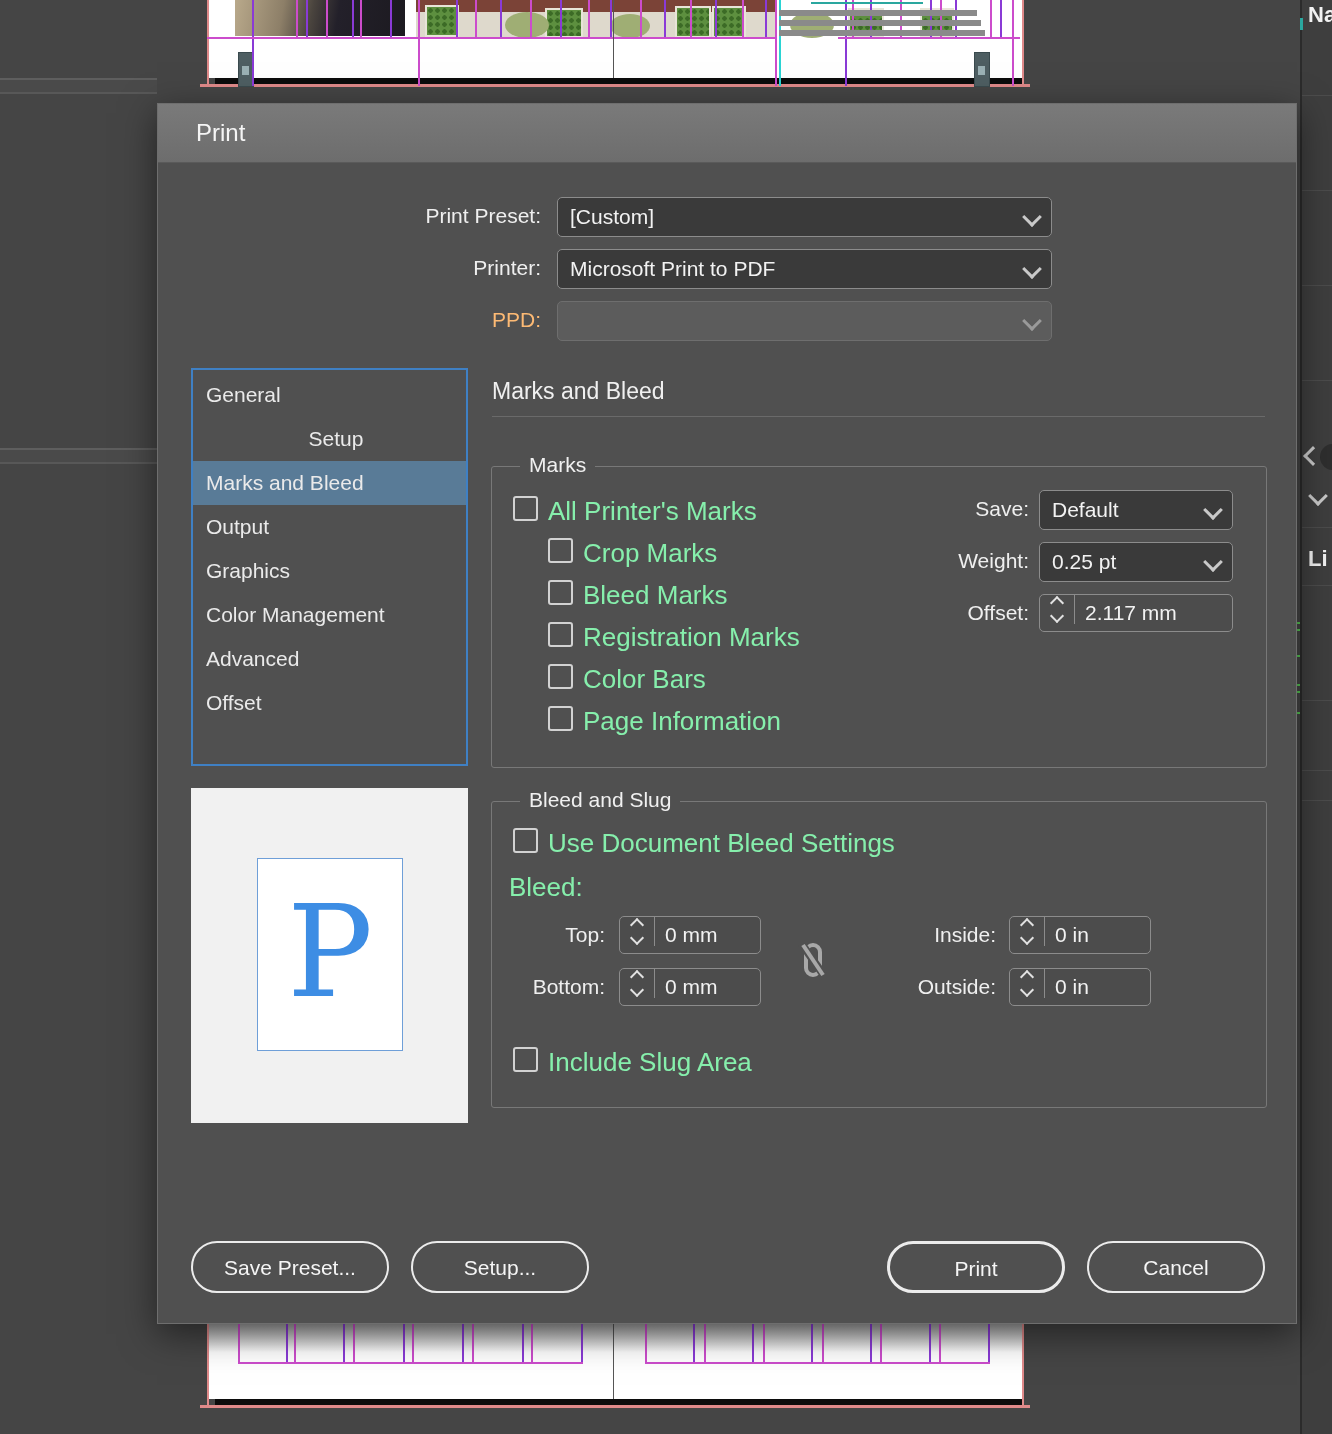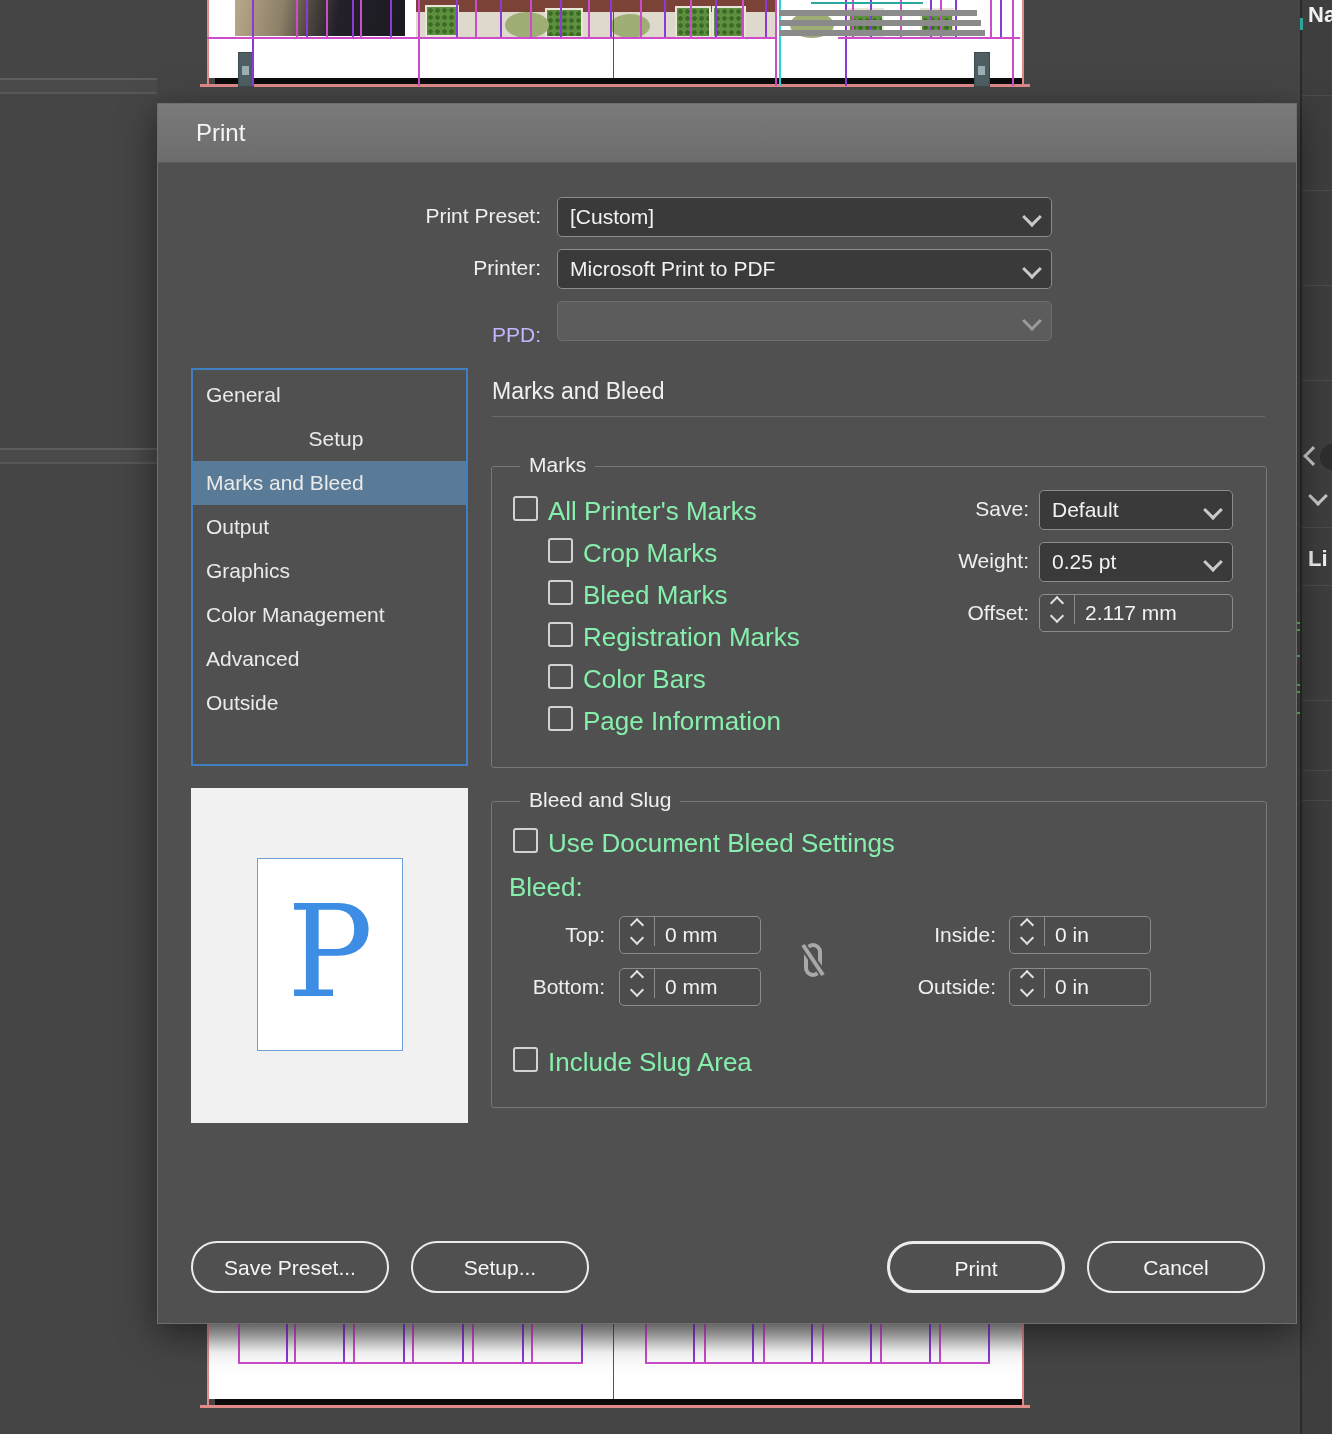--- a/index.html
+++ b/index.html
@@ -235,35 +235,35 @@
     <span class="dd-text">[Custom]</span>
     <span class="dd-chev chev chev-down"></span>
   </div>
 
   <div class="row-label" style="left:98px;top:145px;width:285px;">Printer:</div>
   <div class="dd" style="left:399px;top:145px;width:495px;">
     <span class="dd-text">Microsoft Print to PDF</span>
     <span class="dd-chev chev chev-down"></span>
   </div>
 
-  <div class="row-label" style="left:98px;top:212px;width:285px;color:#c4b5fd;">PPD:</div>
+  <div class="row-label" style="left:98px;top:197px;width:285px;color:#fdba74;">PPD:</div>
   <div class="dd disabled" style="left:399px;top:197px;width:495px;">
     <span class="dd-text"></span>
     <span class="dd-chev chev chev-down"></span>
   </div>
 
   <div id="sidebar" class="abs">
     <div class="sb-item" style="top:3px;">General</div>
     <div class="sb-item" style="top:47px;text-align:center;">Setup</div>
     <div class="sb-item sel" style="top:91px;">Marks and Bleed</div>
     <div class="sb-item" style="top:135px;">Output</div>
     <div class="sb-item" style="top:179px;">Graphics</div>
     <div class="sb-item" style="top:223px;">Color Management</div>
     <div class="sb-item" style="top:267px;">Advanced</div>
-    <div class="sb-item" style="top:311px;">Outside</div>
+    <div class="sb-item" style="top:311px;">Offset</div>
   </div>
 
   <div id="panel-heading" class="abs">Marks and Bleed</div>
   <div id="heading-divider" class="abs"></div>
 
   <div class="fieldset" style="left:333px;top:362px;width:774px;height:300px;">
     <span class="legend">Marks</span>
   </div>
 
   <div class="cb" style="left:355px;top:392px;"></div>

